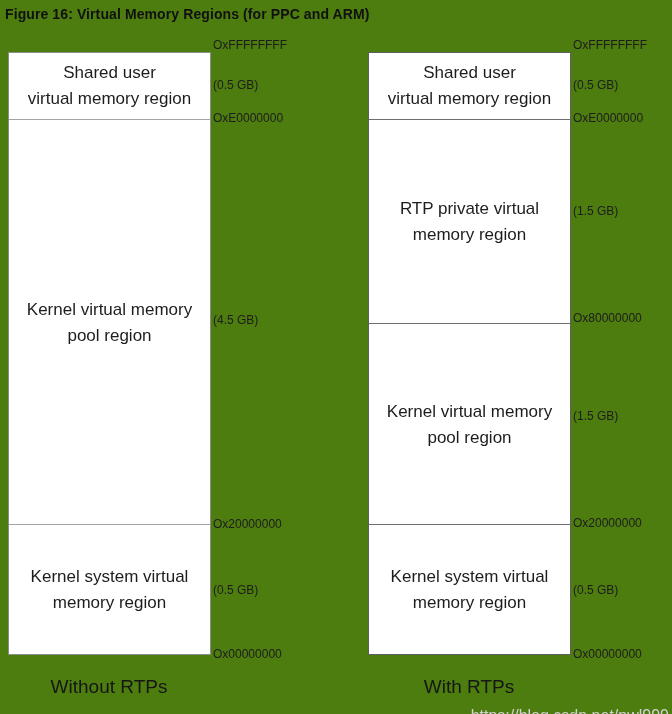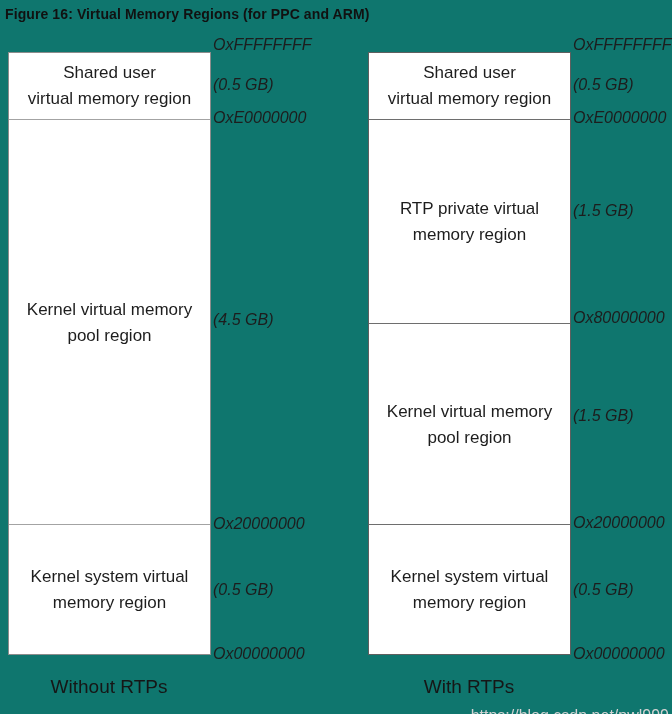--- a/index.html
+++ b/index.html
@@ -1,20 +1,20 @@
 <!DOCTYPE html>
 <html><head>
 <meta charset="utf-8">
 <style>
   html, body { margin: 0; padding: 0; background: #ffffff; }
   .page {
     position: relative;
     width: 672px;
     height: 714px;
-    background: #0f766e;
+    background: #4d7c0f;
     font-family: "Liberation Sans", sans-serif;
     color: #1a1a1a;
     overflow: hidden;
   }
   .fig-title {
     position: absolute;
     left: 5px;
     top: 6px;
     font-size: 14px;
     font-weight: bold;
@@ -42,24 +42,23 @@
     font-size: 17px;
     line-height: 26px;
     color: #1d1d1d;
   }
   .leftbox  .seg.divided { border-top: 1px solid #a3a3a3; }
   .rightbox .seg.divided { border-top: 1px solid #6e6e6e; }
   .seg span { display: block; white-space: nowrap; }
   .addr, .size {
     position: absolute;
     transform: translateY(-50%);
-    font-size: 16px;
+    font-size: 12px;
     white-space: nowrap;
     color: #1d1d1d;
-    font-style: italic;
   }
   .col-left  { left: 213px; }
   .col-right { left: 573px; }
   .caption {
     position: absolute;
     top: 676px;
     width: 202px;
     text-align: center;
     font-size: 19px;
     color: #161616;

